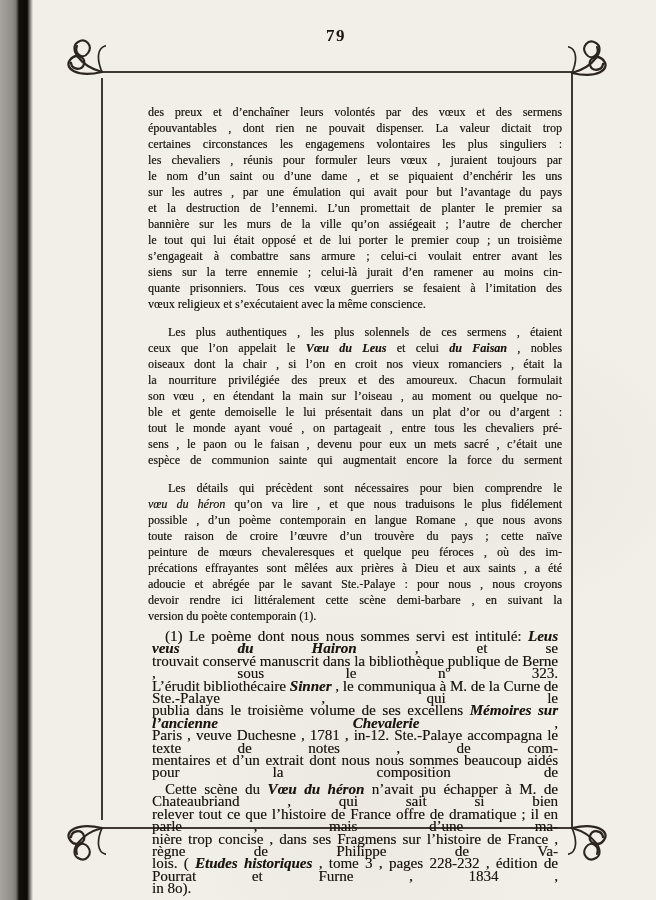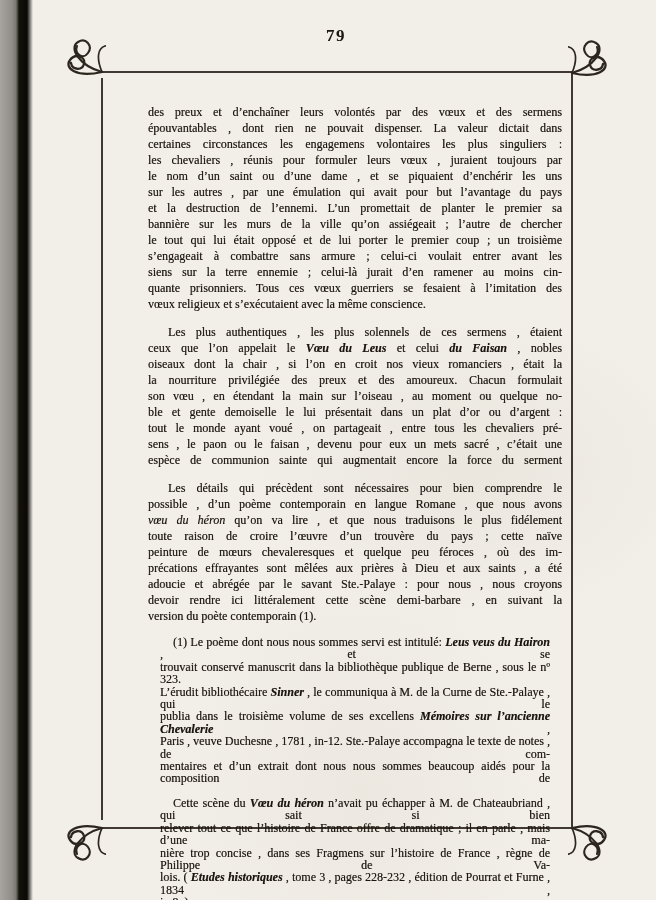--- a/index.html
+++ b/index.html
@@ -31,21 +31,21 @@
   .c-tr{left:568px;top:37px;transform:scaleX(-1);}
   .c-bl{left:62px;top:824px;transform:scaleY(-1);}
   .c-br{left:568px;top:824px;transform:scale(-1,-1);}
   .text-area{
     position:absolute;left:148px;top:104px;width:414px;
     text-shadow:0.3px 0.2px 0 rgba(27,21,14,0.5);
   }
   .main .para{margin:0 0 12px 0;font-size:12px;line-height:16px;}
   .main .para:last-child{margin-bottom:4px;}
   .fnote{margin-top:6px;}
-  .fnote .para{margin:12px;font-size:12px;line-height:12.4px;}
+  .fnote .para{margin:4px;font-size:15px;line-height:12.4px;}
   .line{text-align:justify;text-align-last:justify;white-space:normal;}
   .line.last{text-align-last:left;}
   .main .para.indent .line.first{text-indent:20px;}
   .fnote .para.indent .line.first{text-indent:13px;}
   .seg-i{font-style:italic;}
   .seg-bi{font-style:italic;font-weight:700;}
 </style>
 </head>
 <body>
 
@@ -78,21 +78,21 @@
       <use href="#flourish"></use>
     </svg></div>
 <div class="corner c-br"><svg viewBox="0 0 44 40">
       <use href="#flourish"></use>
     </svg></div>
 
 <div class="text-area">
   <div class="main">
       <div class="para">
         <div class="line first">des preux et d’enchaîner leurs volontés par des vœux et des sermens</div>
-        <div class="line">épouvantables , dont rien ne pouvait dispenser. La valeur dictait dans</div>
+        <div class="line">épouvantables , dont rien ne pouvait dispenser. La valeur dictait trop</div>
         <div class="line">certaines circonstances les engagemens volontaires les plus singuliers :</div>
         <div class="line">les chevaliers , réunis pour formuler leurs vœux , juraient toujours par</div>
         <div class="line">le nom d’un saint ou d’une dame , et se piquaient d’enchérir les uns</div>
         <div class="line">sur les autres , par une émulation qui avait pour but l’avantage du pays</div>
         <div class="line">et la destruction de l’ennemi. L’un promettait de planter le premier sa</div>
         <div class="line">bannière sur les murs de la ville qu’on assiégeait ; l’autre de chercher</div>
         <div class="line">le tout qui lui était opposé et de lui porter le premier coup ; un troisième</div>
         <div class="line">s’engageait à combattre sans armure ; celui-ci voulait entrer avant les</div>
         <div class="line">siens sur la terre ennemie ; celui-là jurait d’en ramener au moins cin-</div>
         <div class="line">quante prisonniers. Tous ces vœux guerriers se fesaient à l’imitation des</div>
@@ -104,22 +104,22 @@
         <div class="line">oiseaux dont la chair , si l’on en croit nos vieux romanciers , était la</div>
         <div class="line">la nourriture privilégiée des preux et des amoureux. Chacun formulait</div>
         <div class="line">son vœu , en étendant la main sur l’oiseau , au moment ou quelque no-</div>
         <div class="line">ble et gente demoiselle le lui présentait dans un plat d’or ou d’argent :</div>
         <div class="line">tout le monde ayant voué , on partageait , entre tous les chevaliers pré-</div>
         <div class="line">sens , le paon ou le faisan , devenu pour eux un mets sacré , c’était une</div>
         <div class="line">espèce de communion sainte qui augmentait encore la force du serment</div>
       </div>
       <div class="para indent">
         <div class="line first">Les détails qui précèdent sont nécessaires pour bien comprendre le</div>
+        <div class="line"><span class="seg-i">vœu du héron</span> qu’on va lire , et que nous traduisons le plus fidélement</div>
         <div class="line">possible , d’un poème contemporain en langue Romane , que nous avons</div>
-        <div class="line"><span class="seg-i">vœu du héron</span> qu’on va lire , et que nous traduisons le plus fidélement</div>
         <div class="line">toute raison de croire l’œuvre d’un trouvère du pays ; cette naïve</div>
         <div class="line">peinture de mœurs chevaleresques et quelque peu féroces , où des im-</div>
         <div class="line">précations effrayantes sont mêlées aux prières à Dieu et aux saints , a été</div>
         <div class="line">adoucie et abrégée par le savant Ste.-Palaye : pour nous , nous croyons</div>
         <div class="line">devoir rendre ici littéralement cette scène demi-barbare , en suivant la</div>
         <div class="line last">version du poète contemporain (1).</div>
       </div>
     </div>
   <div class="fnote">
       <div class="para indent">

